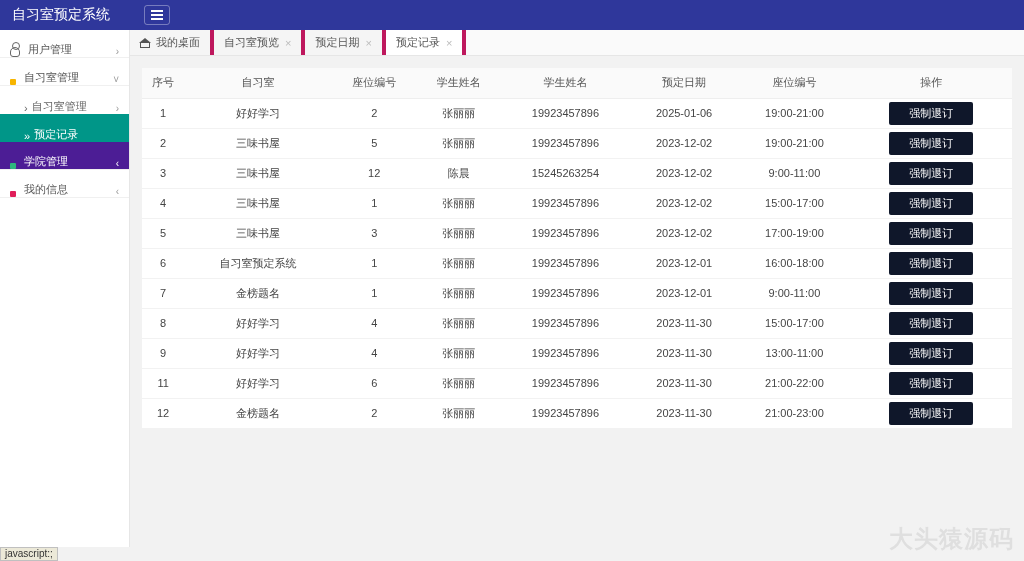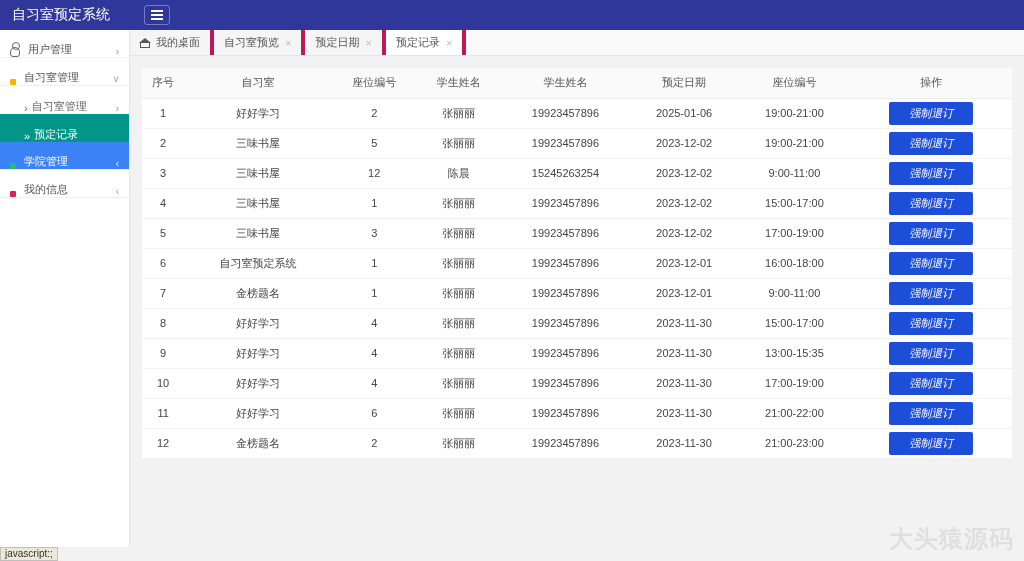--- a/index.html
+++ b/index.html
@@ -13,37 +13,37 @@
 .header-right { margin-left:auto; display:flex; align-items:center; padding-right:10px; gap:8px; font-size:11px; }
 .refresh { background:#00a699; width:28px; height:20px; border-radius:3px; display:flex; align-items:center; justify-content:center; cursor:pointer; }
 .chevron-down { display:inline-block; width:6px; height:6px; border-right:1px solid #fff; border-bottom:1px solid #fff; transform:rotate(45deg); margin-bottom:2px; margin-left:2px; }
 .layout { display:flex; height:calc(100% - 30px - 14px); }
 .sidebar { width:130px; background:#fff; border-right:1px solid #e6e6e6; }
 .nav-item { display:flex; align-items:flex-end; height:28px; padding:0 10px; font-size:11px; color:#555; cursor:pointer; position:relative; }
 .nav-item.section { border-bottom:1px solid #f0f0f0; }
 .nav-item .dot { width:6px; height:6px; border-radius:1px; margin-right:8px; }
 .nav-item.sub { padding-left:24px; color:#666; }
 .nav-item.active { background:#009688; color:#fff; }
-.nav-item.hl { background:#3b82f6; color:#fff; }
+.nav-item.hl { background:#4c1d95; color:#fff; }
 .nav-item .arrow { position:absolute; right:10px; font-size:10px; color:#999; }
 .nav-item.active .arrow,.nav-item.hl .arrow { color:#fff; }
 .main { flex:1; display:flex; flex-direction:column; }
 .tabs { height:26px; background:#fafafa; display:flex; align-items:stretch; border-bottom:1px solid #e6e6e6; }
 .tab { display:flex; align-items:center; padding:0 10px; font-size:11px; color:#555; border-right:4px solid #be185d; background:#f5f5f5; cursor:pointer; gap:6px; }
 .tab.current { background:#fff; }
 .tab .close { color:#bbb; }
 .home-ico{ width:10px; height:10px; display:inline-block; position:relative;}
 .home-ico::before{content:"";position:absolute;left:0;bottom:0;width:8px;height:5px;border:1px solid #555;border-top:none;}
 .home-ico::after{content:"";position:absolute;left:-1px;top:0;width:0;height:0;border-left:6px solid transparent;border-right:6px solid transparent;border-bottom:5px solid #555;}
 .content { flex:1; padding:12px; overflow:auto; }
 .card { background:#fff; }
 table { width:100%; border-collapse:collapse; }
 th { font-weight:400; font-size:11px; color:#555; background:#fafafa; height:30px; border-bottom:1px solid #eee; }
 td { font-size:11px; color:#444; text-align:center; height:30px; border-bottom:1px solid #f2f2f2; }
-.btn-act { background:#1d4ed8; color:#fff; padding:4px 20px; font-size:11px; border-radius:2px; cursor:pointer; display:inline-block;font-style:italic; }
+.btn-act { background:#0f172a; color:#fff; padding:4px 20px; font-size:11px; border-radius:2px; cursor:pointer; display:inline-block; }
 .statusbar { position:absolute; bottom:0; left:0; height:14px; background:#ece9d8; border:1px solid #c0c0c0; font-size:10px; color:#333; padding:0 4px; line-height:12px; }
 .watermark { position:absolute; bottom:6px; right:10px; font-size:24px; font-weight:bold; color:rgba(0,0,0,.08); letter-spacing:1px; }
 .ico-user{width:10px;height:10px;border:1px solid #666;border-radius:50% 50% 3px 3px;margin-right:8px;position:relative;}
 .ico-user::before{content:"";position:absolute;top:-6px;left:1px;width:6px;height:6px;border:1px solid #666;border-radius:50%;}
 .refresh svg{width:12px;height:12px;}
 </style>
 </head>
 <body>
 
 <div class="header">
@@ -200,31 +200,21 @@
                 <td>15:00-17:00</td>
                 <td><span class="btn-act">强制退订</span></td>
               </tr>
               <tr>
                 <td>9</td>
                 <td>好好学习</td>
                 <td>4</td>
                 <td>张丽丽</td>
                 <td>19923457896</td>
                 <td>2023-11-30</td>
-                <td>13:00-15:35</td>
-                <td><span class="btn-act">强制退订</span></td>
-              </tr>
-              <tr>
-                <td>10</td>
-                <td>好好学习</td>
-                <td>4</td>
-                <td>张丽丽</td>
-                <td>19923457896</td>
-                <td>2023-11-30</td>
-                <td>17:00-19:00</td>
+                <td>13:00-11:00</td>
                 <td><span class="btn-act">强制退订</span></td>
               </tr>
               <tr>
                 <td>11</td>
                 <td>好好学习</td>
                 <td>6</td>
                 <td>张丽丽</td>
                 <td>19923457896</td>
                 <td>2023-11-30</td>
                 <td>21:00-22:00</td>

